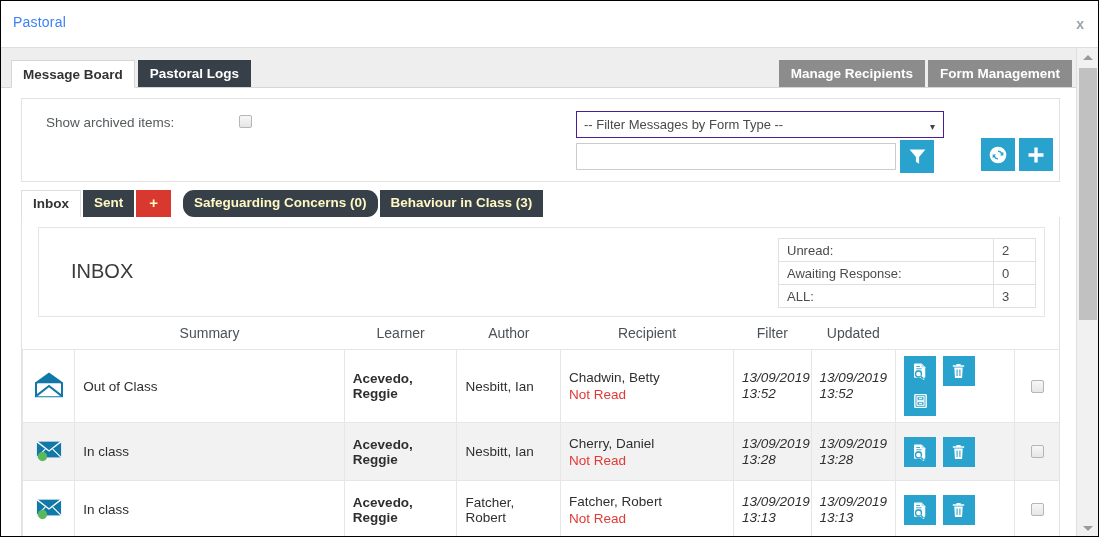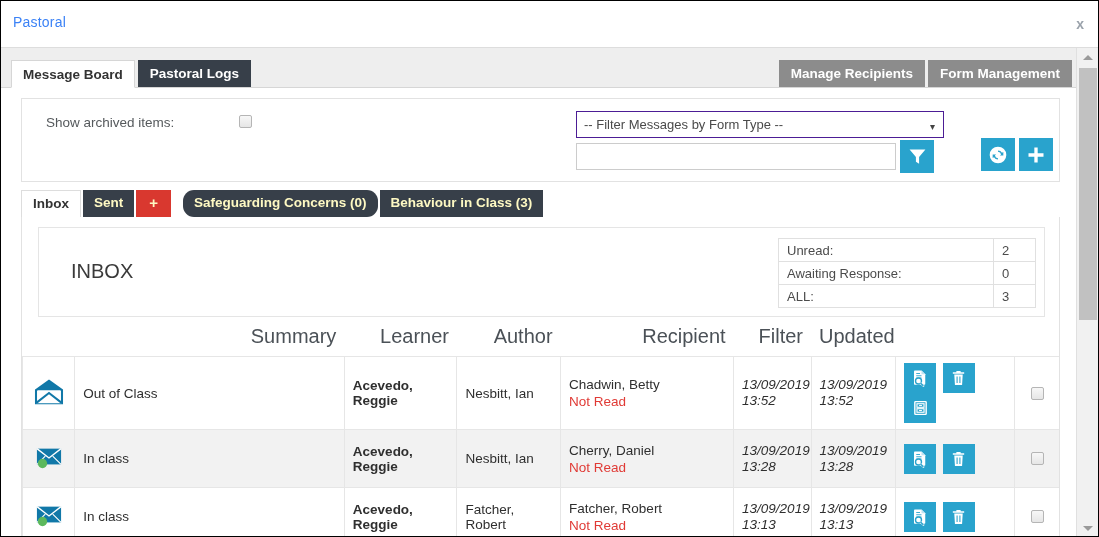--- a/index.html
+++ b/index.html
@@ -237,22 +237,22 @@
     position: absolute;
     left: 0; top: 104px;
     width: 1039px;
     border-collapse: collapse;
     font-size: 13.5px;
     table-layout: fixed;
   }
   .msgtable th {
     font-weight: normal;
     color: #4b5157;
-    text-align: right;
-    font-size: 20px;
+    text-align: center;
+    font-size: 14px;
     padding: 4px 8px 8px 8px;
     border: none;
     background: #fff;
   }
   .msgtable td {
     border: 1px solid #e6e6e6;
     padding: 6px 8px;
     vertical-align: middle;
     color: #2f2f2f;
     height: 58px;

